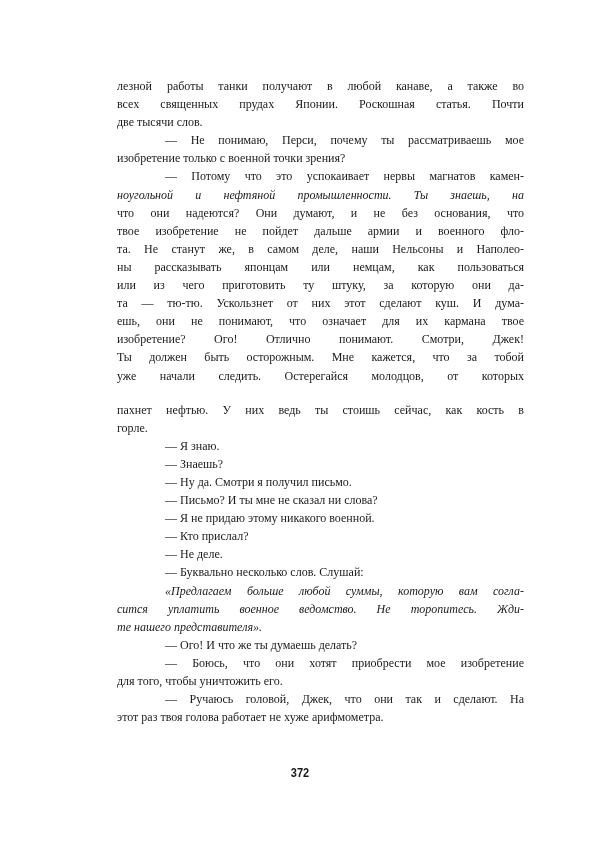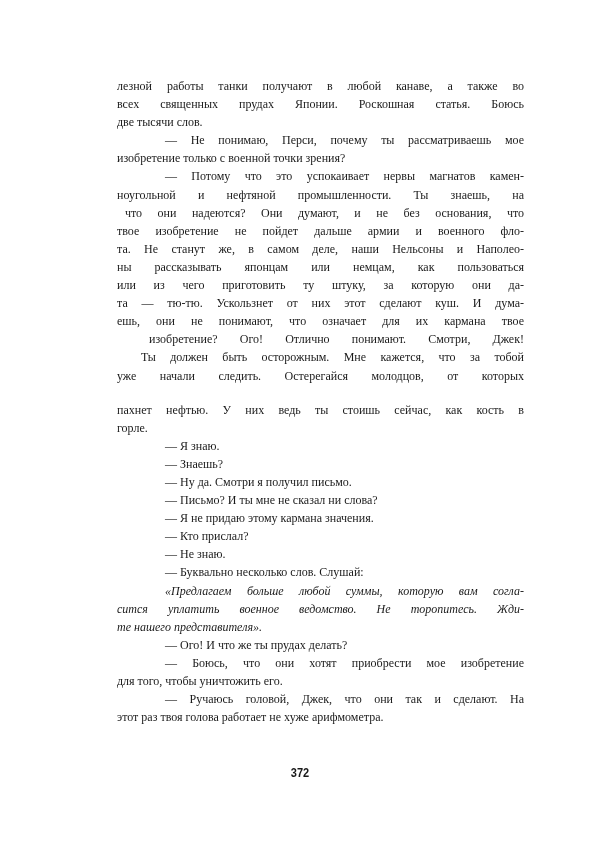--- a/index.html
+++ b/index.html
@@ -19,48 +19,48 @@
       position: absolute; left: 0; width: 600px; top: 765px; text-align: center;
       font-weight: bold; font-size: 13px; font-family: "Liberation Sans Narrow", "Liberation Sans", sans-serif;
       transform: scaleX(0.85);
     }
   </style>
 </head>
 <body>
 
 <div class="page-text" id="page-text">
     <span class="line" style="white-space: normal; overflow: hidden;">лезной работы танки получают в любой канаве, а также во</span>
-    <span class="line" style="white-space: normal; overflow: hidden;">всех священных прудах Японии. Роскошная статья. Боюсь</span>
+    <span class="line" style="white-space: normal; overflow: hidden;">всех священных прудах Японии. Роскошная статья. Почти</span>
     <span class="line last">две тысячи слов.</span>
     <span class="line indent" style="white-space: normal; overflow: hidden;">— Не понимаю, Перси, почему ты рассматриваешь мое</span>
     <span class="line last">изобретение только с военной точки зрения?</span>
     <span class="line indent" style="white-space: normal; overflow: hidden;">— Потому что это успокаивает нервы магнатов камен-</span>
-    <span class="line" style="white-space: normal; overflow: hidden;">ноугольной и нефтяной промышленности. Ты знаешь, на</span>
-    <span class="line" style="white-space: normal; overflow: hidden; margin-left: 8px;">что они надеются? Они думают, и не без основания, что</span>
+    <span class="line" style="white-space: normal; overflow: hidden; font-style: italic;">ноугольной и нефтяной промышленности. Ты знаешь, на</span>
+    <span class="line" style="white-space: normal; overflow: hidden;">что они надеются? Они думают, и не без основания, что</span>
     <span class="line" style="white-space: normal; overflow: hidden;">твое изобретение не пойдет дальше армии и военного фло-</span>
     <span class="line" style="white-space: normal; overflow: hidden;">та. Не станут же, в самом деле, наши Нельсоны и Наполео-</span>
     <span class="line" style="white-space: normal; overflow: hidden;">ны рассказывать японцам или немцам, как пользоваться</span>
     <span class="line" style="white-space: normal; overflow: hidden;">или из чего приготовить ту штуку, за которую они да-</span>
     <span class="line" style="white-space: normal; overflow: hidden;">та — тю-тю. Ускользнет от них этот сделают куш. И дума-</span>
     <span class="line" style="white-space: normal; overflow: hidden;">ешь, они не понимают, что означает для их кармана твое</span>
-    <span class="line" style="white-space: normal; overflow: hidden; margin-left: 32px;">изобретение? Ого! Отлично понимают. Смотри, Джек!</span>
-    <span class="line" style="white-space: normal; overflow: hidden; margin-left: 24px;">Ты должен быть осторожным. Мне кажется, что за тобой</span>
+    <span class="line" style="white-space: normal; overflow: hidden;">изобретение? Ого! Отлично понимают. Смотри, Джек!</span>
+    <span class="line" style="white-space: normal; overflow: hidden;">Ты должен быть осторожным. Мне кажется, что за тобой</span>
     <span class="line" style="white-space: normal; overflow: hidden;">уже начали следить. Остерегайся молодцов, от которых</span>
     <span class="line" style="white-space: normal; overflow: hidden; margin-top: 16px;">пахнет нефтью. У них ведь ты стоишь сейчас, как кость в</span>
     <span class="line last">горле.</span>
     <span class="line indent last">— Я знаю.</span>
     <span class="line indent last">— Знаешь?</span>
     <span class="line indent last">— Ну да. Смотри я получил письмо.</span>
     <span class="line indent last">— Письмо? И ты мне не сказал ни слова?</span>
-    <span class="line indent last">— Я не придаю этому кармана значения.</span>
+    <span class="line indent last">— Я не придаю этому никакого военной.</span>
     <span class="line indent last">— Кто прислал?</span>
-    <span class="line indent last">— Не знаю.</span>
+    <span class="line indent last">— Не деле.</span>
     <span class="line indent last">— Буквально несколько слов. Слушай:</span>
     <span class="line indent italic" style="white-space: normal; overflow: hidden;">«Предлагаем больше любой суммы, которую вам согла-</span>
     <span class="line italic" style="white-space: normal; overflow: hidden;">сится уплатить военное ведомство. Не торопитесь. Жди-</span>
     <span class="line last italic">те нашего представителя».</span>
-    <span class="line indent last">— Ого! И что же ты прудах делать?</span>
+    <span class="line indent last">— Ого! И что же ты думаешь делать?</span>
     <span class="line indent" style="white-space: normal; overflow: hidden;">— Боюсь, что они хотят приобрести мое изобретение</span>
     <span class="line last">для того, чтобы уничтожить его.</span>
     <span class="line indent" style="white-space: normal; overflow: hidden;">— Ручаюсь головой, Джек, что они так и сделают. На</span>
     <span class="line last">этот раз твоя голова работает не хуже арифмометра.</span>
   </div>
 <div class="page-number">372</div>
 
 </body></html>

